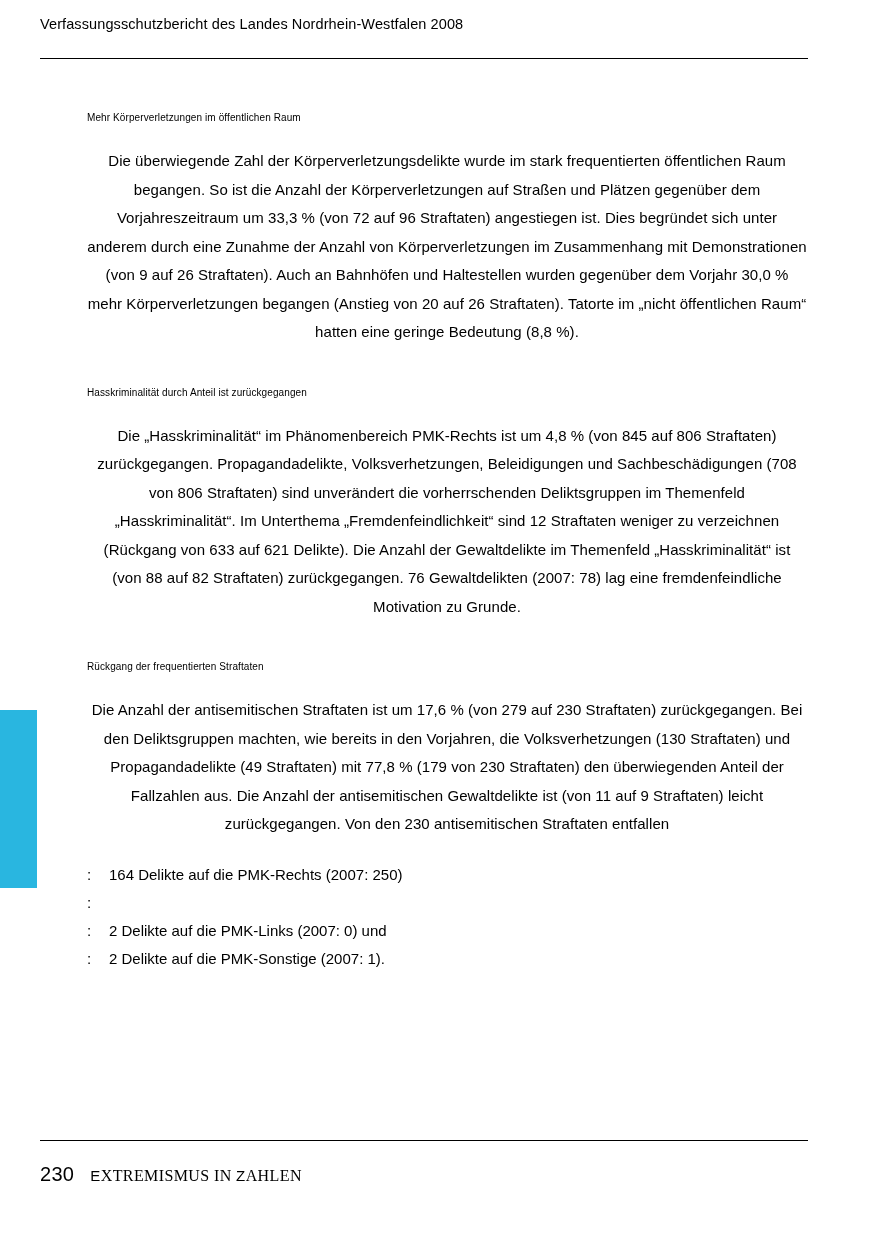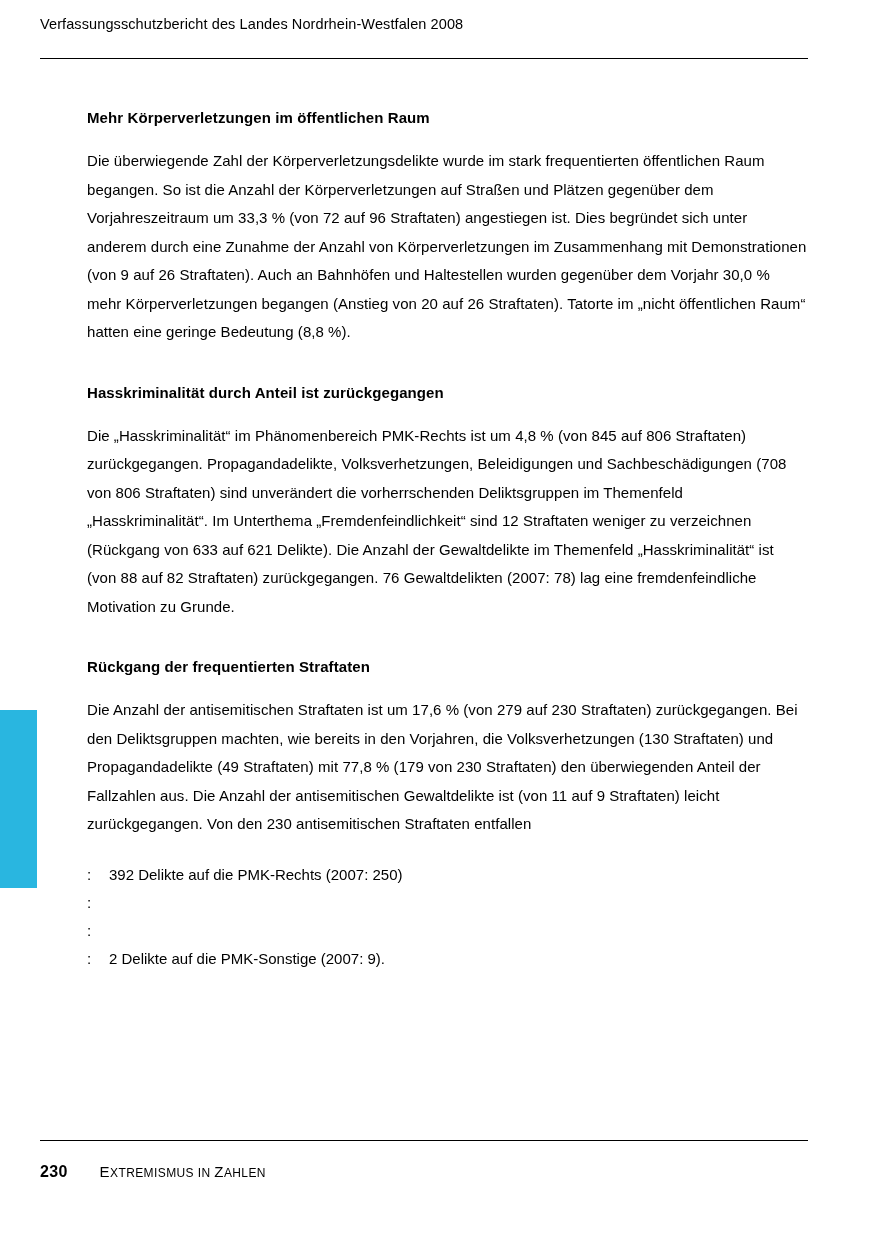--- a/index.html
+++ b/index.html
@@ -53,37 +53,37 @@
     background: #29b6e0;
   }
   
   .content {
     position: absolute;
     left: 87px;
     top: 108px;
     width: 720px;
   }
   h2.section-heading {
-    font-size: 15px;
-    font-weight: bold;
+    font-size: 10px;
+    font-weight: normal;
     margin: 0 0 19px 0;
     line-height: 20px;
     letter-spacing: 0.1px;
   }
   .section {
     margin-bottom: 36px;
   }
   .section:last-of-type {
     margin-bottom: 0;
   }
   p.body-text {
     font-size: 15px;
     line-height: 28.5px;
     margin: 0;
-    text-align: left;
+    text-align: center;
     letter-spacing: 0.05px;
   }
   
   .bullet-list {
     margin: 22px 0 0 0;
     padding: 0;
     list-style: none;
   }
   .bullet-list li {
     font-size: 15px;
@@ -105,35 +105,35 @@
   }
   .footer {
     position: absolute;
     left: 40px;
     top: 1163px;
     width: 768px;
     display: flex;
     align-items: baseline;
   }
   .footer-page-number {
-    font-size: 16px;
+    font-size: 20px;
     letter-spacing: 0.3px;
-    margin-right: 32px;
-    font-weight: bold;
+    margin-right: 16px;
   }
   .footer-caption {
     font-size: 15px;
     letter-spacing: 0.4px;
   }
   .footer-caption .sc-first {
     font-size: 15px;
   }
   .footer-caption .sc-rest {
-    font-size: 12px;
+    font-size: 16px;
     text-transform: uppercase;
+    font-family: Liberation Serif, serif;
   }
 </style>
 </head>
 <body>
 
 <div class="page">
 
   <div class="header">
     <div class="header-title">Verfassungsschutzbericht des Landes Nordrhein-Westfalen 2008</div>
   </div>
@@ -153,31 +153,32 @@
       <p class="body-text">Die „Hasskriminalität“ im Phänomenbereich PMK-Rechts ist um 4,8 % (von 845 auf 806 Straftaten) zurückgegangen. Propagandadelikte, Volksverhetzungen, Beleidigungen und Sachbeschädigungen (708 von 806 Straftaten) sind unverändert die vorherrschenden Deliktsgruppen im Themenfeld „Hasskriminalität“. Im Unterthema „Fremdenfeindlichkeit“ sind 12 Straftaten weniger zu verzeichnen (Rückgang von 633 auf 621 Delikte). Die Anzahl der Gewaltdelikte im Themenfeld „Hasskriminalität“ ist (von 88 auf 82 Straftaten) zurückgegangen. 76 Gewaltdelikten (2007: 78) lag eine fremdenfeindliche Motivation zu Grunde.</p>
     </div>
 
     <div class="section">
       <h2 class="section-heading">Rückgang der frequentierten Straftaten</h2>
       <p class="body-text">Die Anzahl der antisemitischen Straftaten ist um 17,6 % (von 279 auf 230 Straftaten) zurückgegangen. Bei den Deliktsgruppen machten, wie bereits in den Vorjahren, die Volksverhetzungen (130 Straftaten) und Propagandadelikte (49 Straftaten) mit 77,8 % (179 von 230 Straftaten) den überwiegenden Anteil der Fallzahlen aus. Die Anzahl der antisemitischen Gewaltdelikte ist (von 11 auf 9 Straftaten) leicht zurückgegangen. Von den 230 antisemitischen Straftaten entfallen</p>
 
       <ul class="bullet-list">
         <li>
           <span class="bullet-marker">:</span>
-          <span>392 Delikte auf die  PMK-Rechts (2007: 250)</span>
+          <span>164 Delikte auf die  PMK-Rechts (2007: 250)</span>
         </li>
         <li>
           <span class="bullet-marker">:</span>
         </li>
         <li>
           <span class="bullet-marker">:</span>
+          <span>2 Delikte auf die PMK-Links (2007: 0) und</span>
         </li>
         <li>
           <span class="bullet-marker">:</span>
-          <span>2 Delikte auf die PMK-Sonstige (2007: 9).</span>
+          <span>2 Delikte auf die PMK-Sonstige (2007: 1).</span>
         </li>
       </ul>
     </div>
 
   </div>
 
   <div class="footer-rule"></div>
 
   <div class="footer">
     <div class="footer-page-number">230</div>

